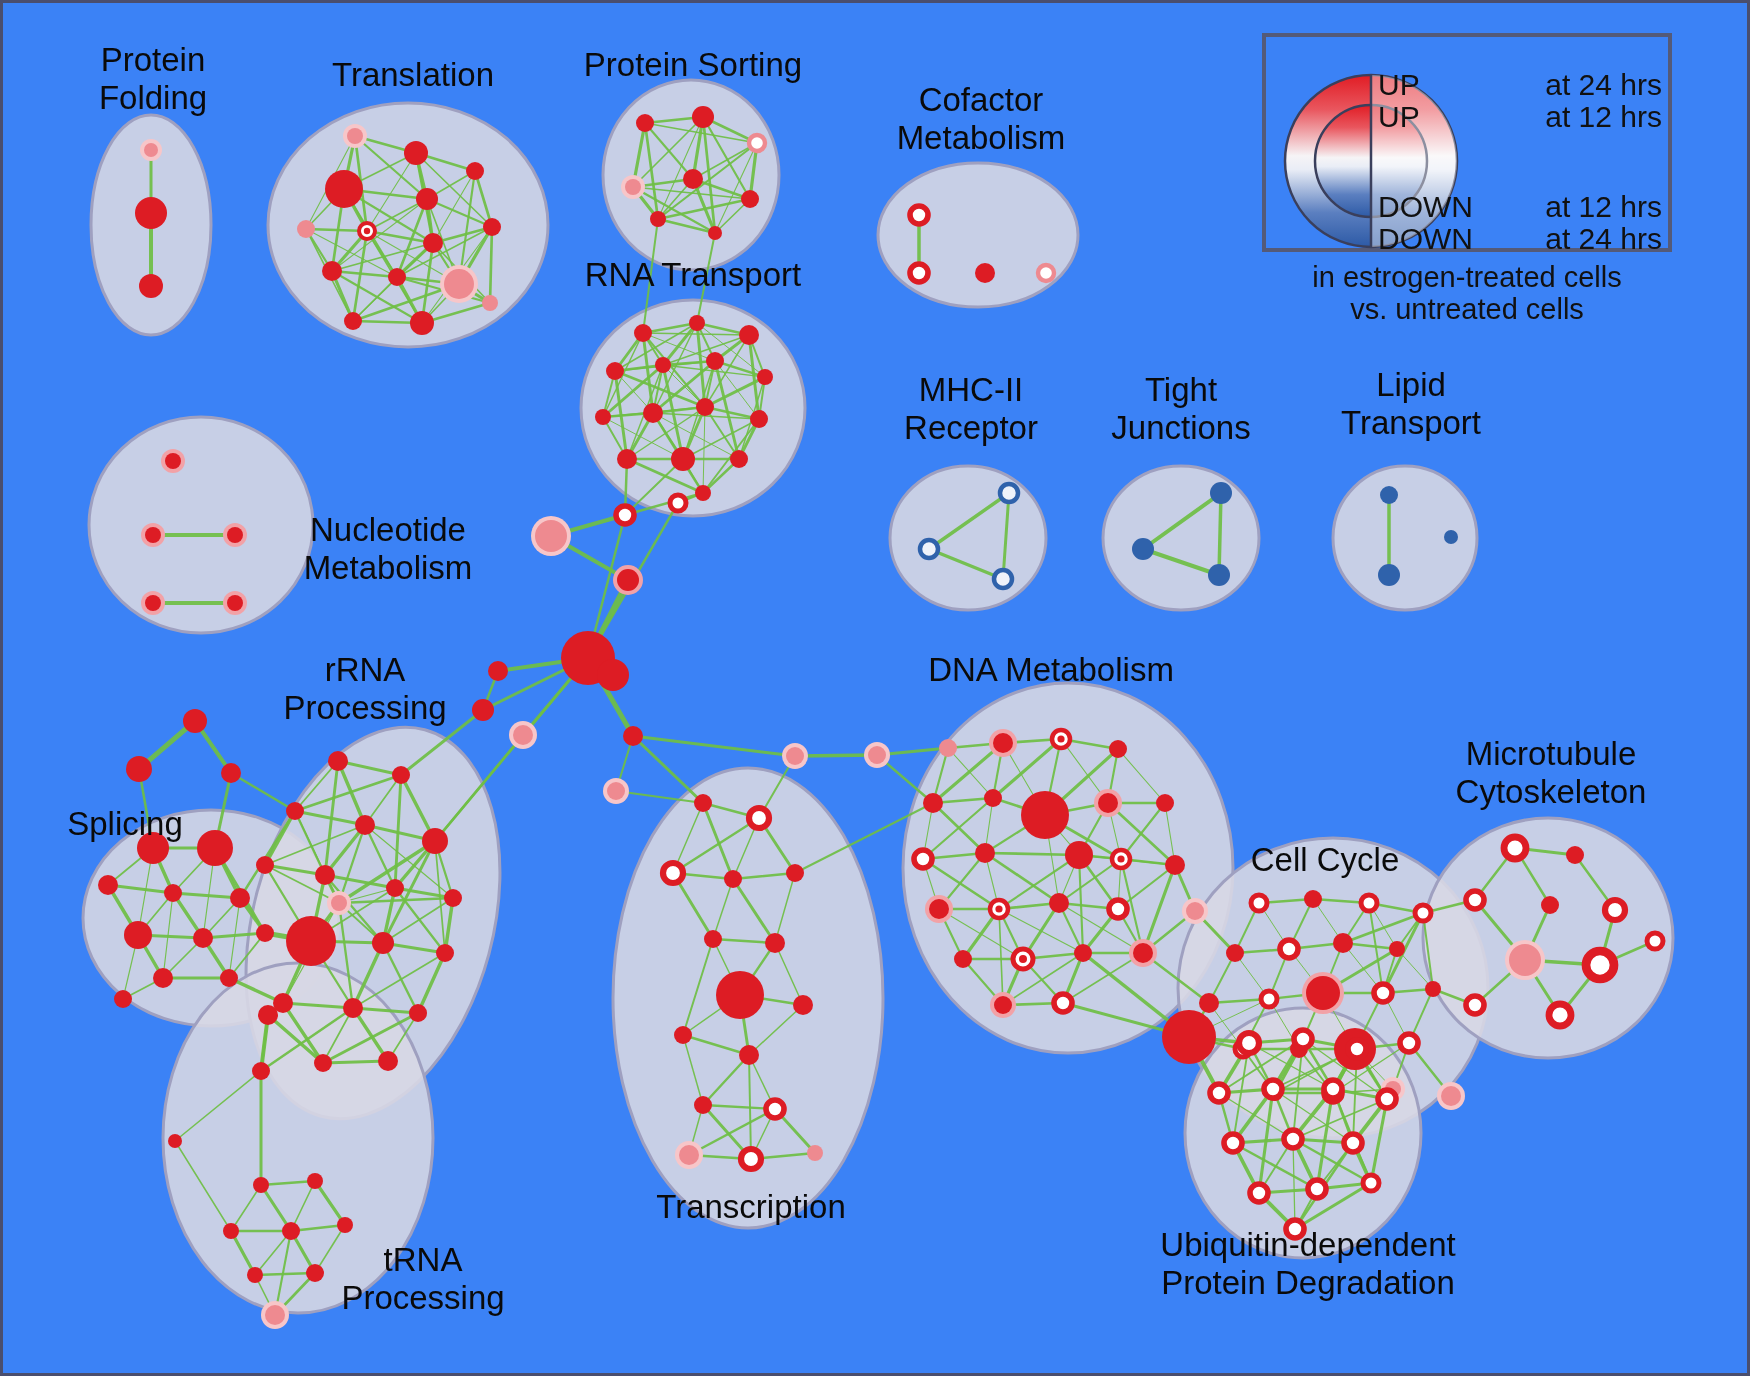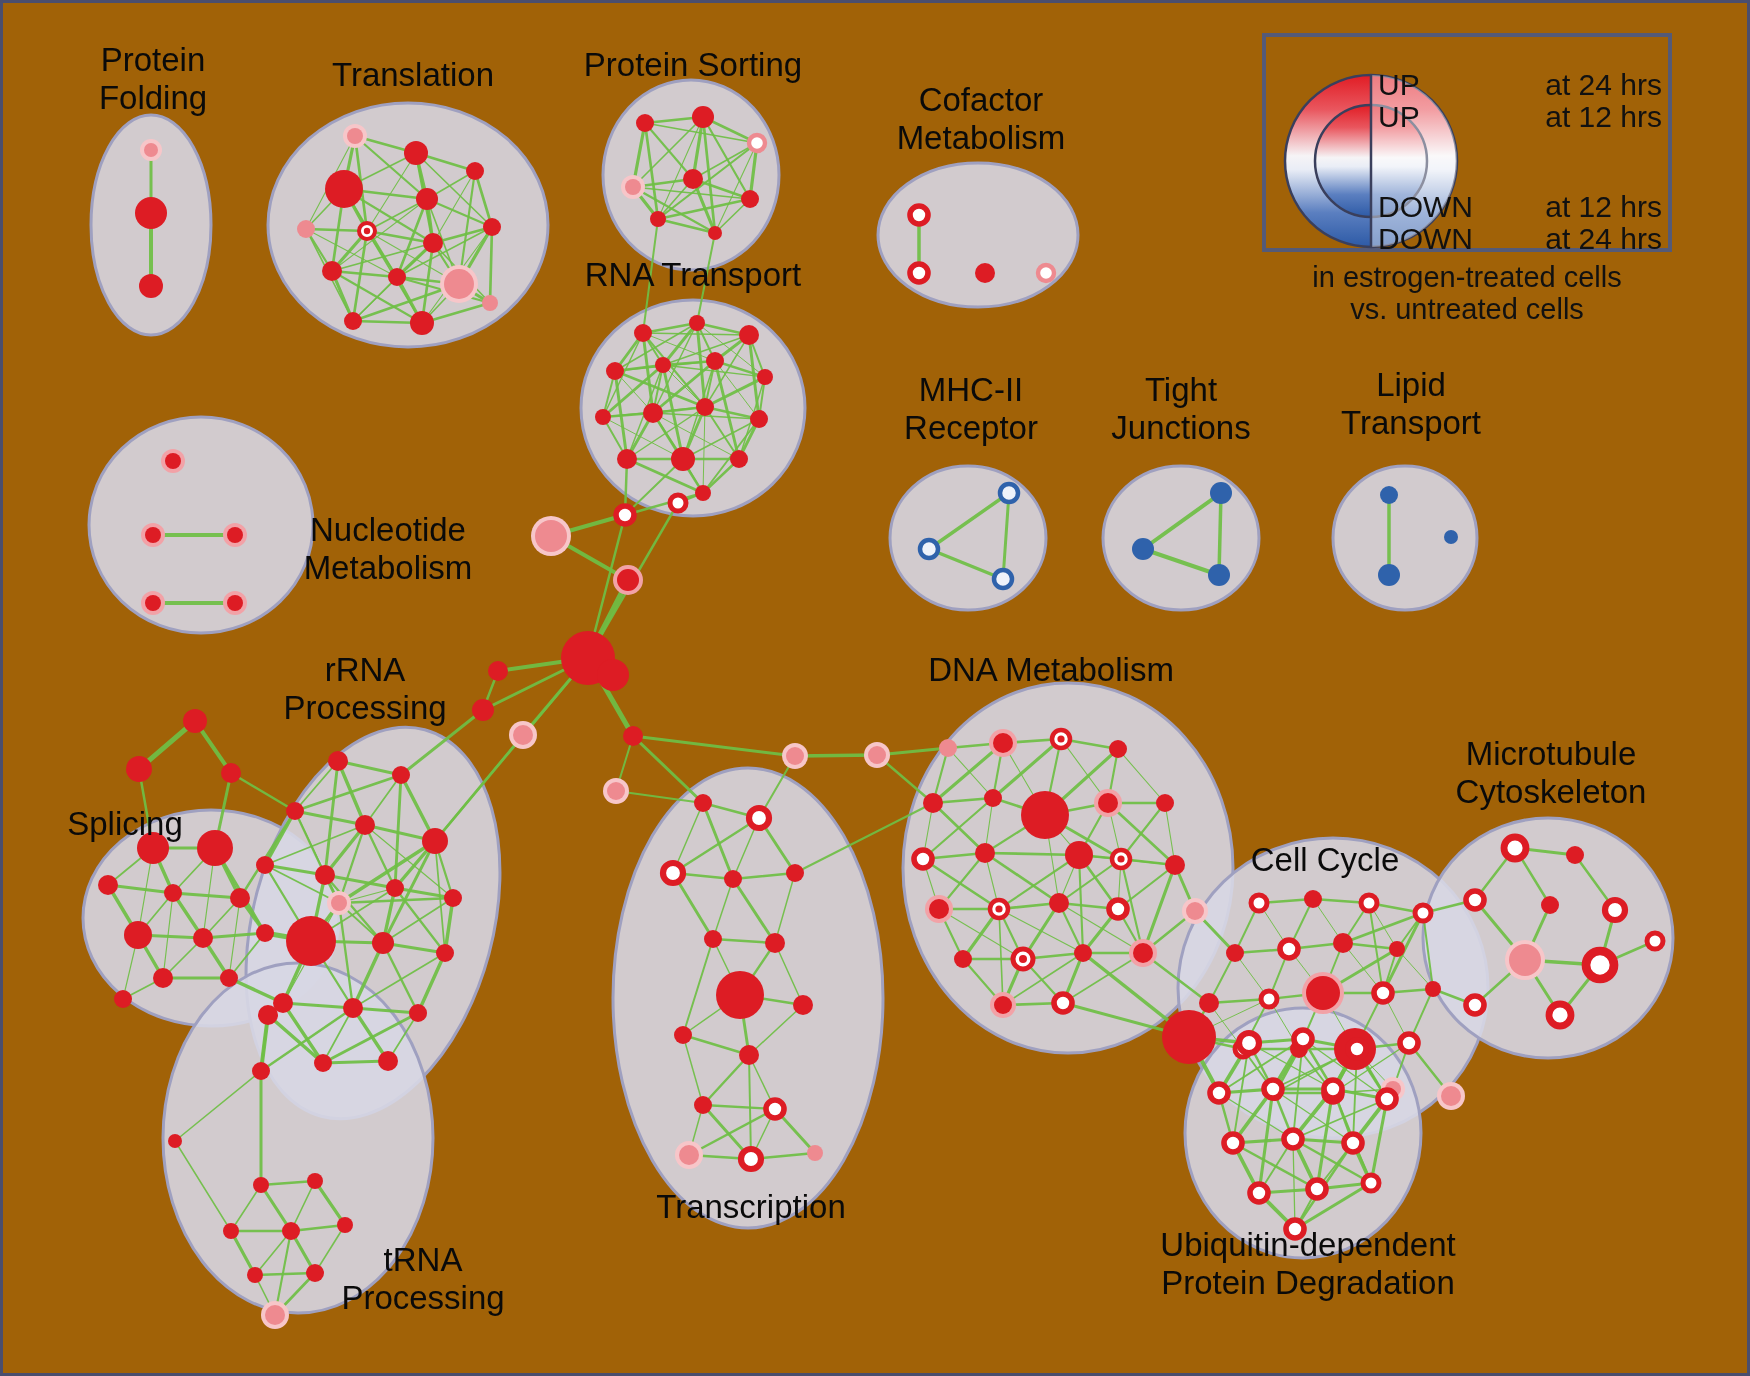--- a/index.html
+++ b/index.html
@@ -1,18 +1,18 @@
 <!DOCTYPE html>
 <html><head>
 <meta charset="utf-8">
 <style>
   html,body{margin:0;padding:0;background:#9a9ab8;}
   .canvas{
     position:relative;width:1750px;height:1376px;
-    background:#a16207;border:3px solid #4a4e6e;box-sizing:border-box;
+    background:#3b82f6;border:3px solid #4a4e6e;box-sizing:border-box;
     overflow:hidden;font-family:"Liberation Sans",sans-serif;padding-left:32px;
   }
   #net-svg{position:absolute;left:0;top:0;}
   .cluster-bg{fill:#d7d7e4;fill-opacity:.9;stroke:#9fa0c0;stroke-width:3;}
   .net-edge{stroke:#6fbe45;stroke-opacity:.93;stroke-linecap:round;fill:none;}
   .cluster-label{font-family:"Liberation Sans",sans-serif;font-size:33px;fill:#0a0a0a;text-anchor:middle;}
   .legend{
     position:absolute;left:1259px;top:30px;width:410px;height:219px;
     border:4px solid #545a78;box-sizing:border-box;background:transparent;
   }

